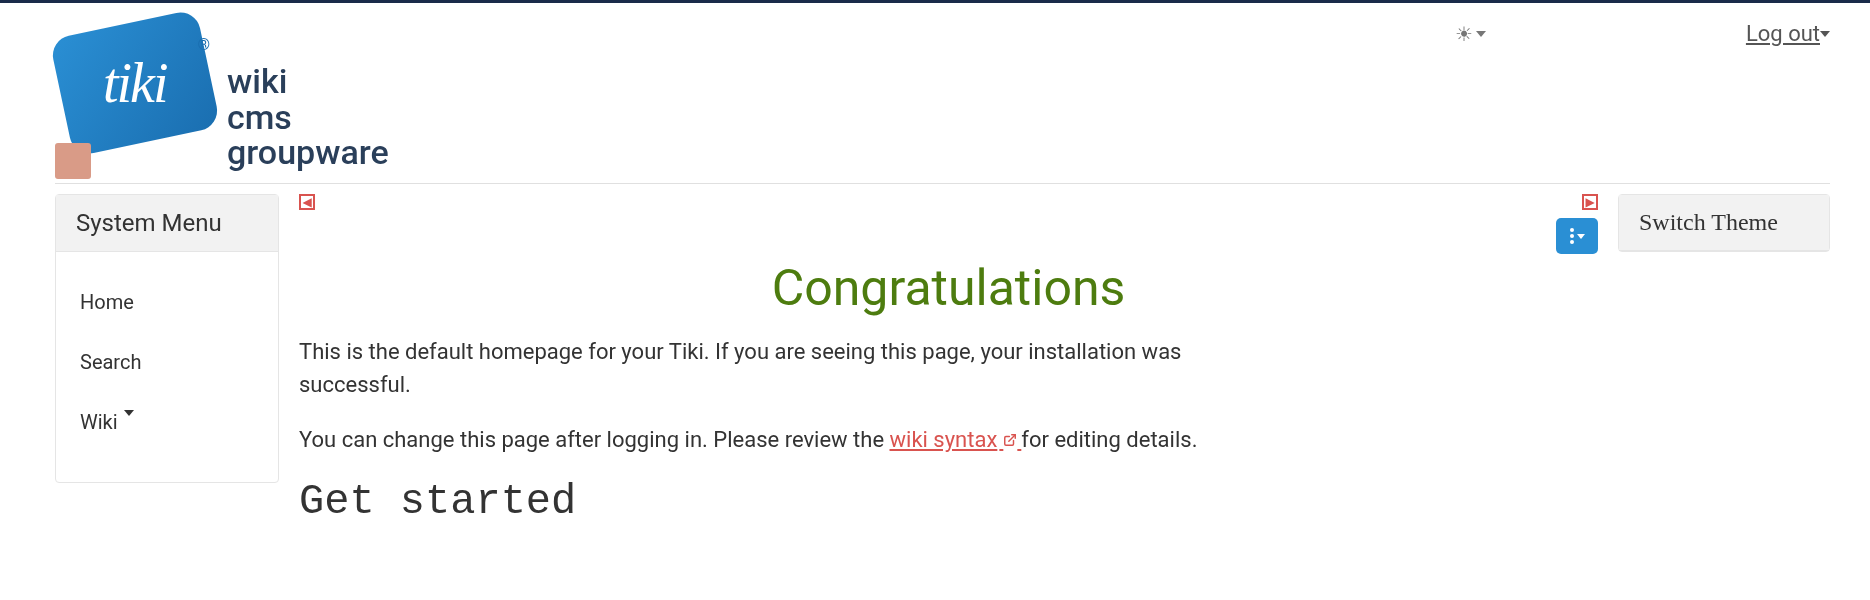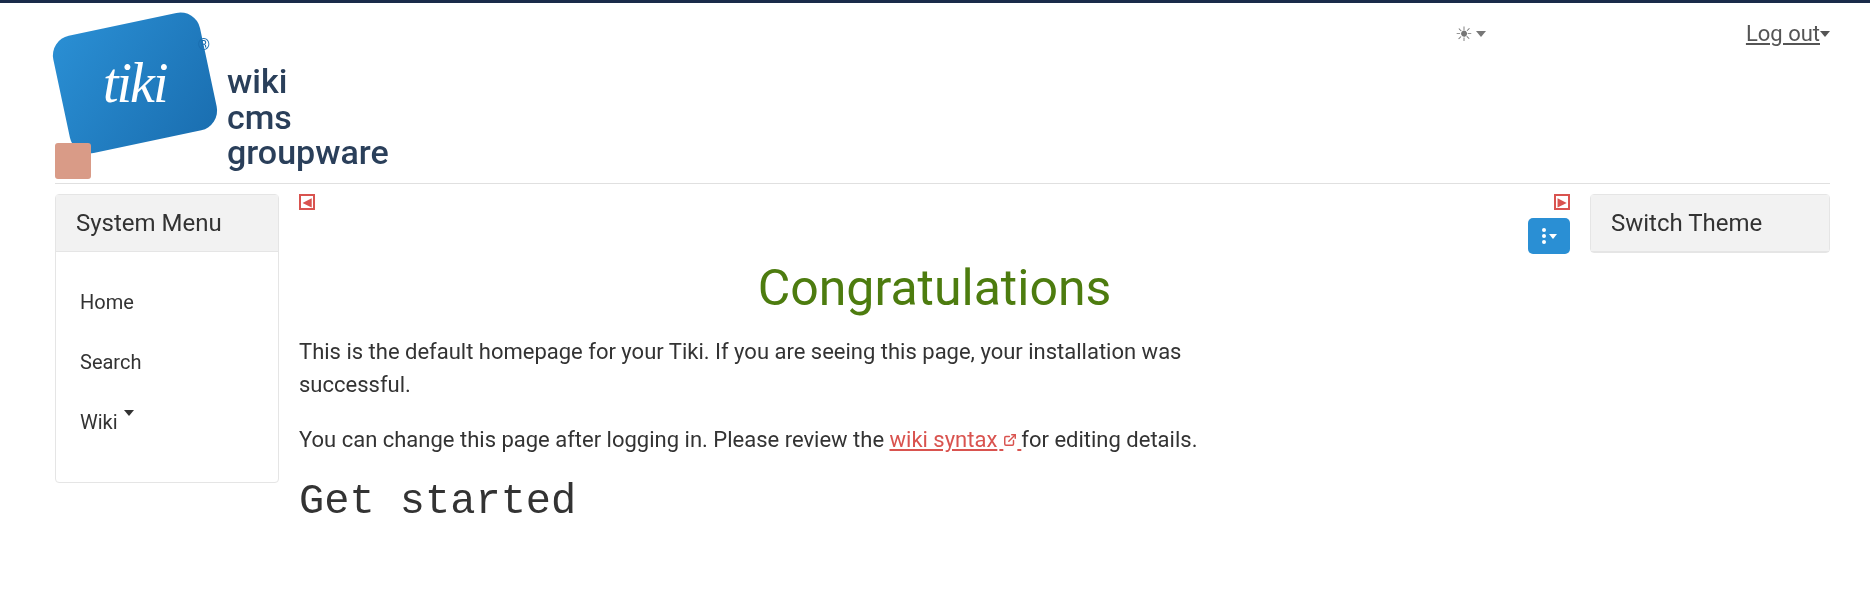--- a/index.html
+++ b/index.html
@@ -220,25 +220,26 @@
     margin-left: 2px;
   }
   h2.subheading {
     font-size: 42px;
     font-weight: 400;
     color: #333;
     margin-top: 10px;
     font-family: Liberation Mono, monospace;
   }
   .sidebar-right {
-    width: 240px;
+    width: 212px;
     flex-shrink: 0;
     border: 1px solid #e5e5e5;
     border-radius: 4px;
     background: #fff;
+    font-family: Liberation Serif, serif;
   }
   .right-header {
     background: #f2f2f2;
     padding: 14px 20px;
     font-size: 24px;
     color: #333;
     border-bottom: 1px solid #e5e5e5;
   }
   .right-body {
     padding: 24px 20px 30px 20px;

